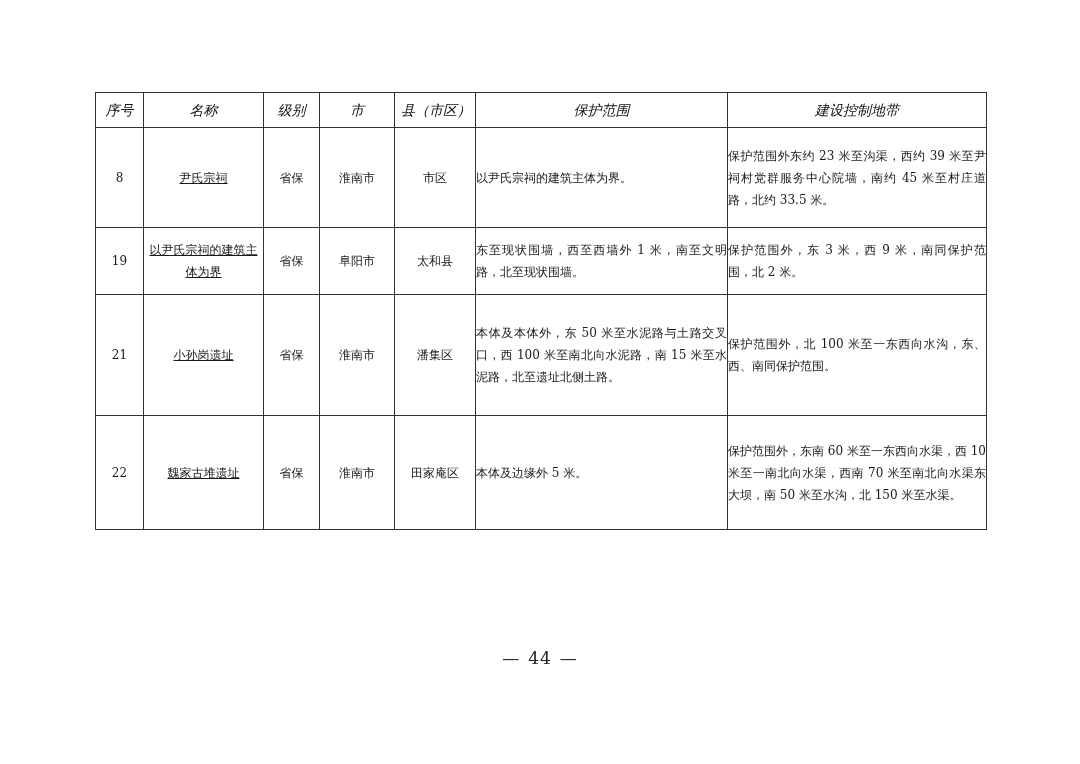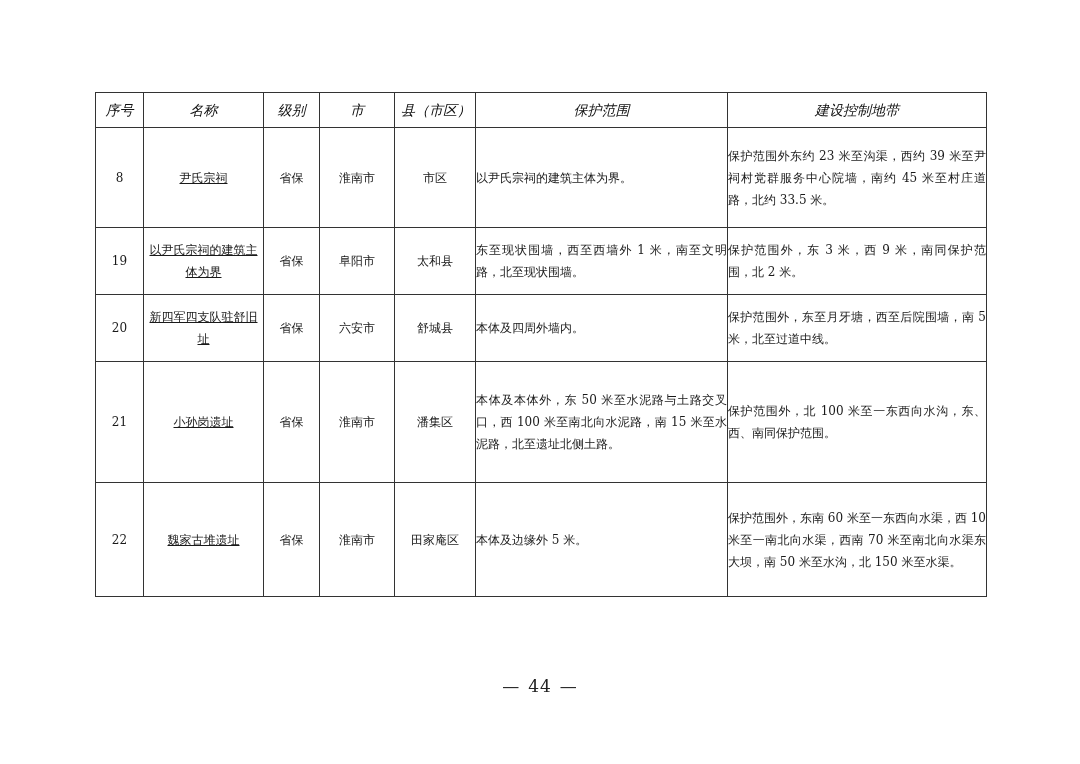--- a/index.html
+++ b/index.html
@@ -53,21 +53,21 @@
     tr.r17 td { height: 99px; }
     tr.r18 td { height: 66px; }
     tr.r19 td { height: 66px; }
     tr.r20 td { height: 66px; }
     tr.r21 td { height: 120px; }
     tr.r22 td { height: 113px; }
     .page-number {
       position: absolute;
       left: 0;
       width: 1080px;
-      top: 676px;
+      top: 648px;
       text-align: center;
       font-family: "DejaVu Serif", "Liberation Serif", serif;
       font-size: 17px;
       color: #222222;
       letter-spacing: 1px;
     }
     .page-number .dash { display: inline-block; margin: 0 8px; }
   </style>
 </head>
 <body>
@@ -106,29 +106,20 @@
       </tr>
       <tr class="r19">
         <td class="c">19</td>
         <td class="c name">以尹氏宗祠的建筑主体为界</td>
         <td class="c">省保</td>
         <td class="c">阜阳市</td>
         <td class="c">太和县</td>
         <td class="l">东至现状围墙，西至西墙外 1 米，南至文明路，北至现状围墙。</td>
         <td class="l">保护范围外，东 3 米，西 9 米，南同保护范围，北 2 米。</td>
       </tr>
-      <tr class="r20">
-        <td class="c">20</td>
-        <td class="c name">新四军四支队驻舒旧址</td>
-        <td class="c">省保</td>
-        <td class="c">六安市</td>
-        <td class="c">舒城县</td>
-        <td class="l">本体及四周外墙内。</td>
-        <td class="l">保护范围外，东至月牙塘，西至后院围墙，南 5 米，北至过道中线。</td>
-      </tr>
       <tr class="r21">
         <td class="c">21</td>
         <td class="c name">小孙岗遗址</td>
         <td class="c">省保</td>
         <td class="c">淮南市</td>
         <td class="c">潘集区</td>
         <td class="l">本体及本体外，东 50 米至水泥路与土路交叉口，西 100 米至南北向水泥路，南 15 米至水泥路，北至遗址北侧土路。</td>
         <td class="l">保护范围外，北 100 米至一东西向水沟，东、西、南同保护范围。</td>
       </tr>
       <tr class="r22">

